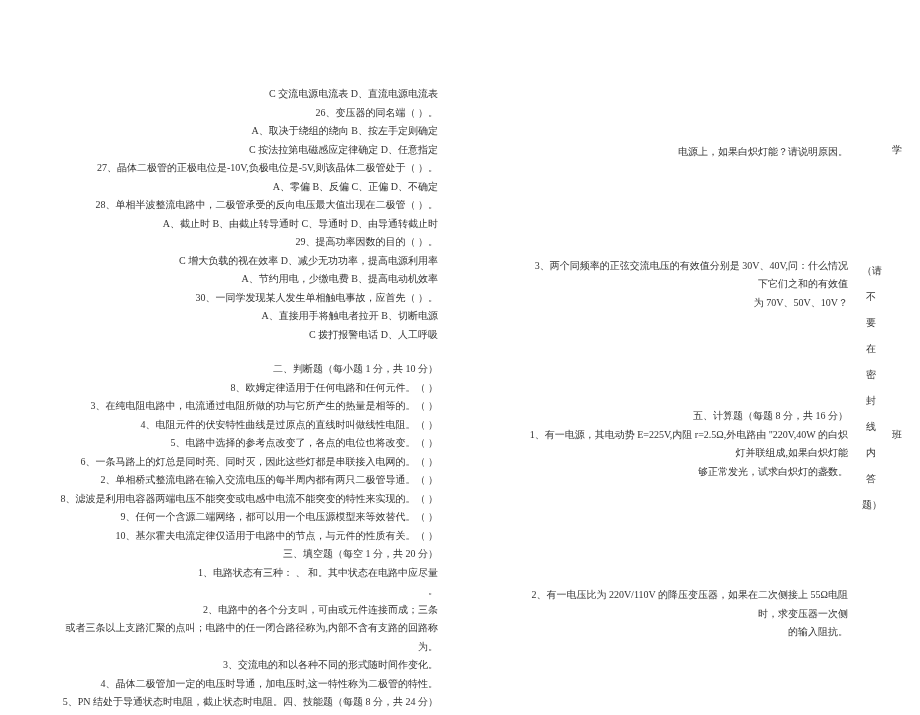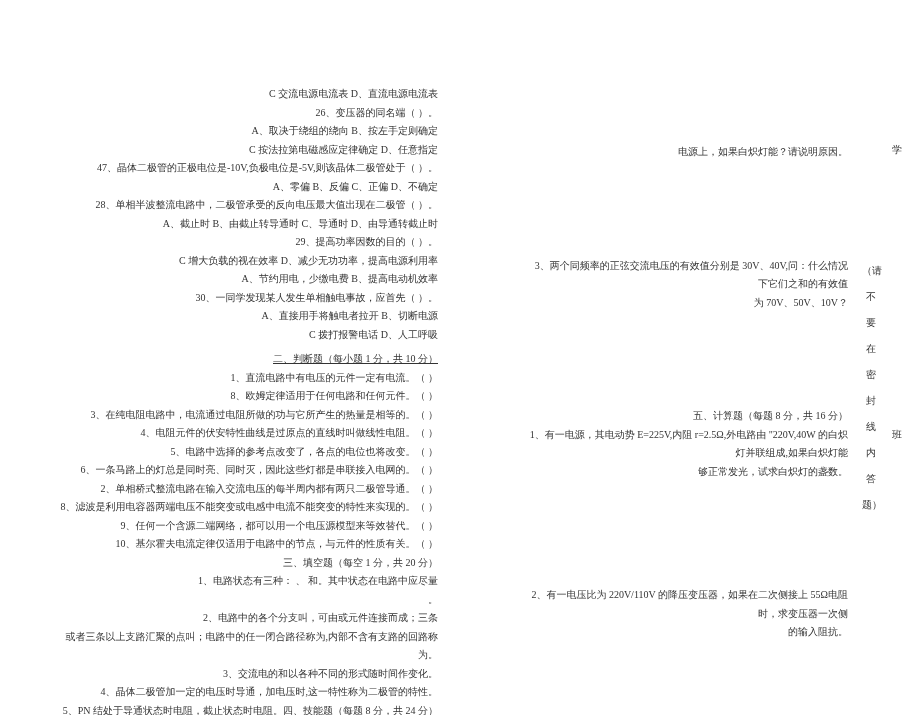--- a/index.html
+++ b/index.html
@@ -29,22 +29,21 @@
     .right-col {
       width: 320px;
       line-height: 1.85;
       padding-top: 58px;
     }
     .line {
       white-space: normal;
       text-align: right;
     }
     .section-title {
-      margin-top: 6px;
-      text-decoration: underline;
+      margin-top: 16px;
     }
     .vertical-notes {
       position: absolute;
       right: 40px;
       top: 90px;
       width: 18px;
       line-height: 2.6;
       font-size: 10px;
       text-align: center;
     }
@@ -65,33 +64,32 @@
   </style>
 </head>
 <body>
 
 <div class="page">
   <div class="left-col">
     <div class="line">C 交流电源电流表 D、直流电源电流表</div>
     <div class="line">26、变压器的同名端（ ）。</div>
     <div class="line">A、取决于绕组的绕向 B、按左手定则确定</div>
     <div class="line">C 按法拉第电磁感应定律确定 D、任意指定</div>
-    <div class="line">47、晶体二极管的正极电位是-10V,负极电位是-5V,则该晶体二极管处于（ ）。</div>
+    <div class="line">27、晶体二极管的正极电位是-10V,负极电位是-5V,则该晶体二极管处于（ ）。</div>
     <div class="line">A、零偏 B、反偏 C、正偏 D、不确定</div>
     <div class="line">28、单相半波整流电路中，二极管承受的反向电压最大值出现在二极管（ ）。</div>
     <div class="line">A、截止时 B、由截止转导通时 C、导通时 D、由导通转截止时</div>
     <div class="line">29、提高功率因数的目的（ ）。</div>
     <div class="line">C 增大负载的视在效率 D、减少无功功率，提高电源利用率</div>
     <div class="line">A、节约用电，少缴电费 B、提高电动机效率</div>
     <div class="line">30、一同学发现某人发生单相触电事故，应首先（ ）。</div>
     <div class="line">A、直接用手将触电者拉开 B、切断电源</div>
     <div class="line">C 拨打报警电话 D、人工呼吸</div>
 
     <div class="line section-title">二、判断题（每小题 1 分，共 10 分）</div>
-    <div class="line">1、直流电路中有电压的元件一定有电流。（ ）</div>
     <div class="line">8、欧姆定律适用于任何电路和任何元件。（ ）</div>
     <div class="line">3、在纯电阻电路中，电流通过电阻所做的功与它所产生的热量是相等的。（ ）</div>
     <div class="line">4、电阻元件的伏安特性曲线是过原点的直线时叫做线性电阻。（ ）</div>
     <div class="line">5、电路中选择的参考点改变了，各点的电位也将改变。（ ）</div>
     <div class="line">6、一条马路上的灯总是同时亮、同时灭，因此这些灯都是串联接入电网的。（ ）</div>
     <div class="line">2、单相桥式整流电路在输入交流电压的每半周内都有两只二极管导通。（ ）</div>
     <div class="line">8、滤波是利用电容器两端电压不能突变或电感中电流不能突变的特性来实现的。（ ）</div>
     <div class="line">9、任何一个含源二端网络，都可以用一个电压源模型来等效替代。（ ）</div>
     <div class="line">10、基尔霍夫电流定律仅适用于电路中的节点，与元件的性质有关。（ ）</div>
 

